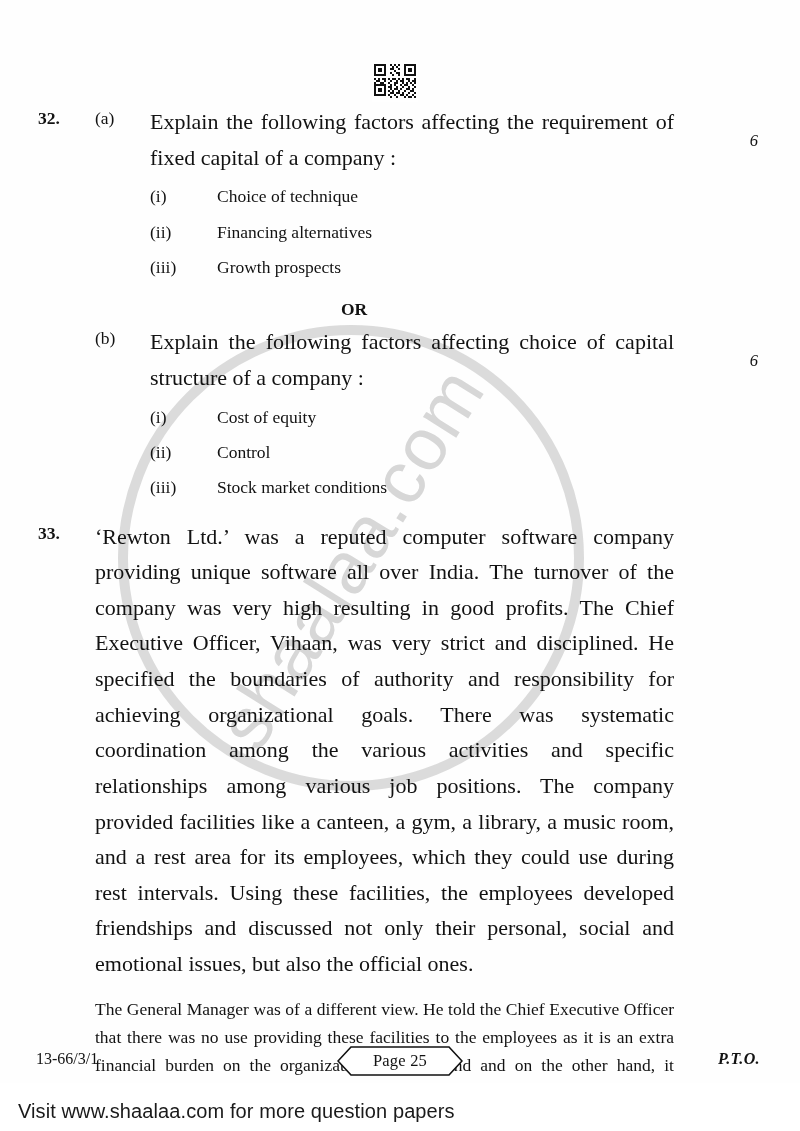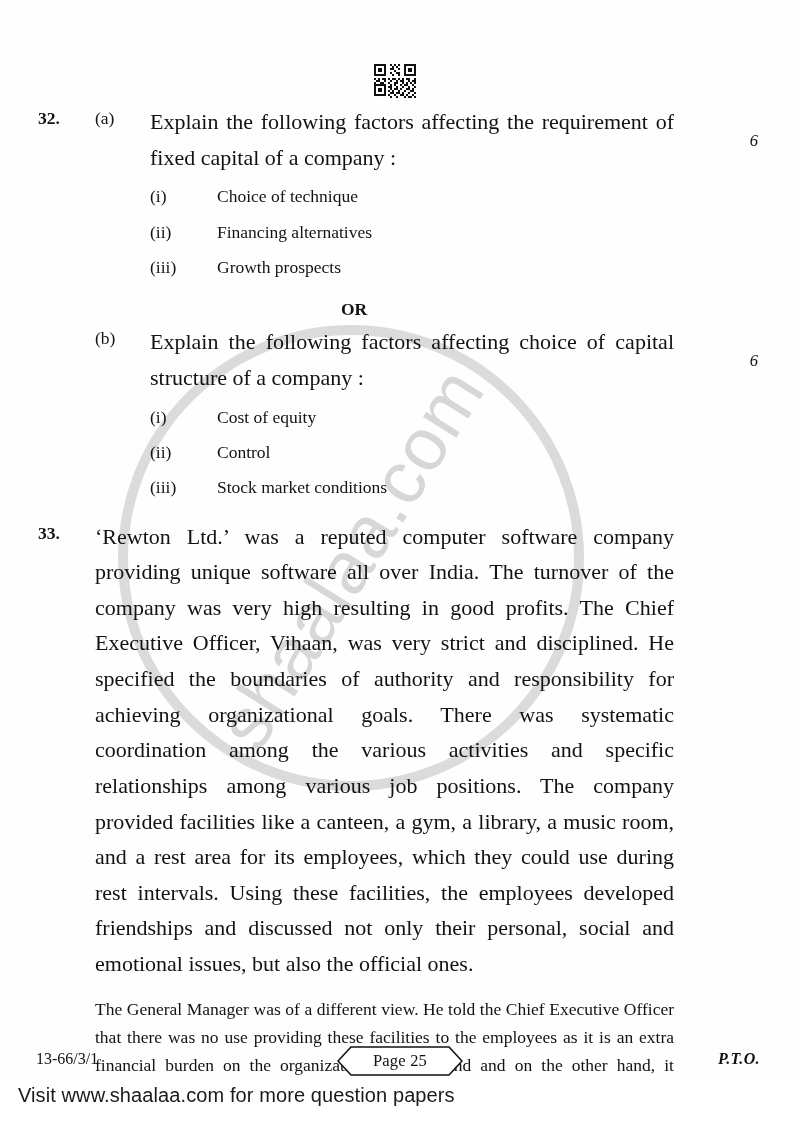--- a/index.html
+++ b/index.html
@@ -225,21 +225,21 @@
     left: 0;
     top: 1083px;
     width: 800px;
     height: 48px;
     background: #ffffff;
     z-index: 4;
   }
   #banner .btxt {
     position: absolute;
     left: 18px;
-    top: 1px;
+    top: 17px;
     font-family: "Liberation Sans", sans-serif;
     font-size: 20px;
     color: #1a1a1a;
     letter-spacing: .1px;
   }
 </style>
 </head>
 <body>
 
 <div id="page">

